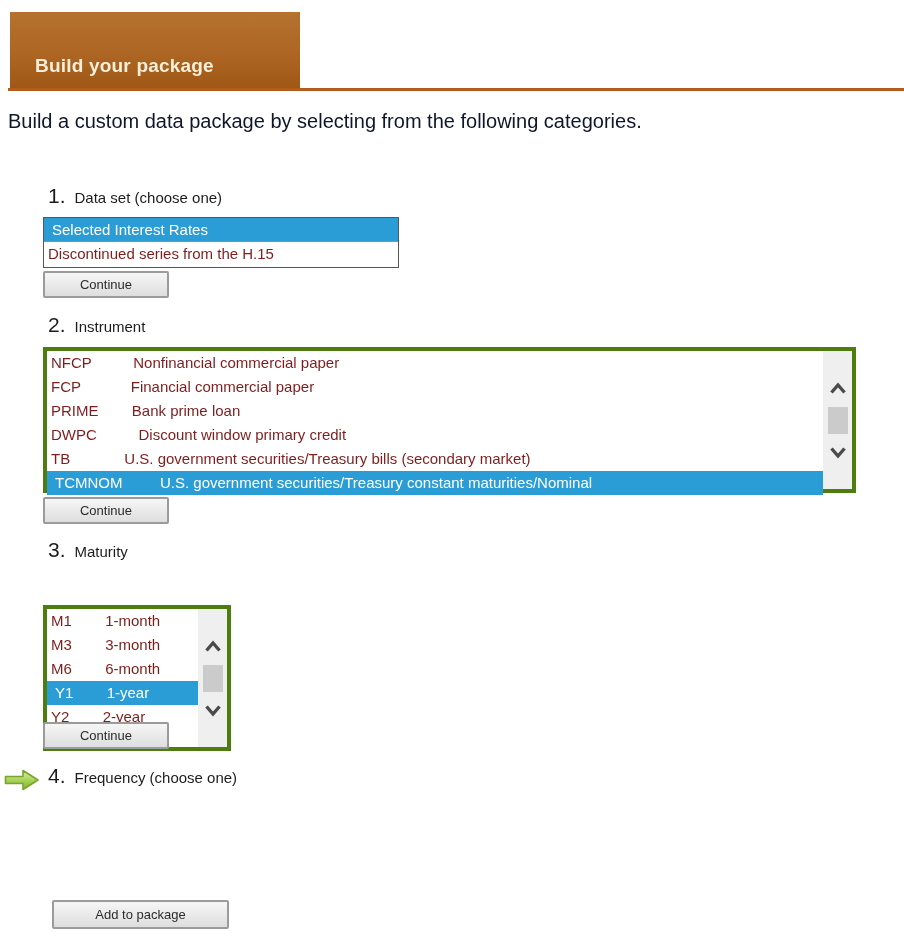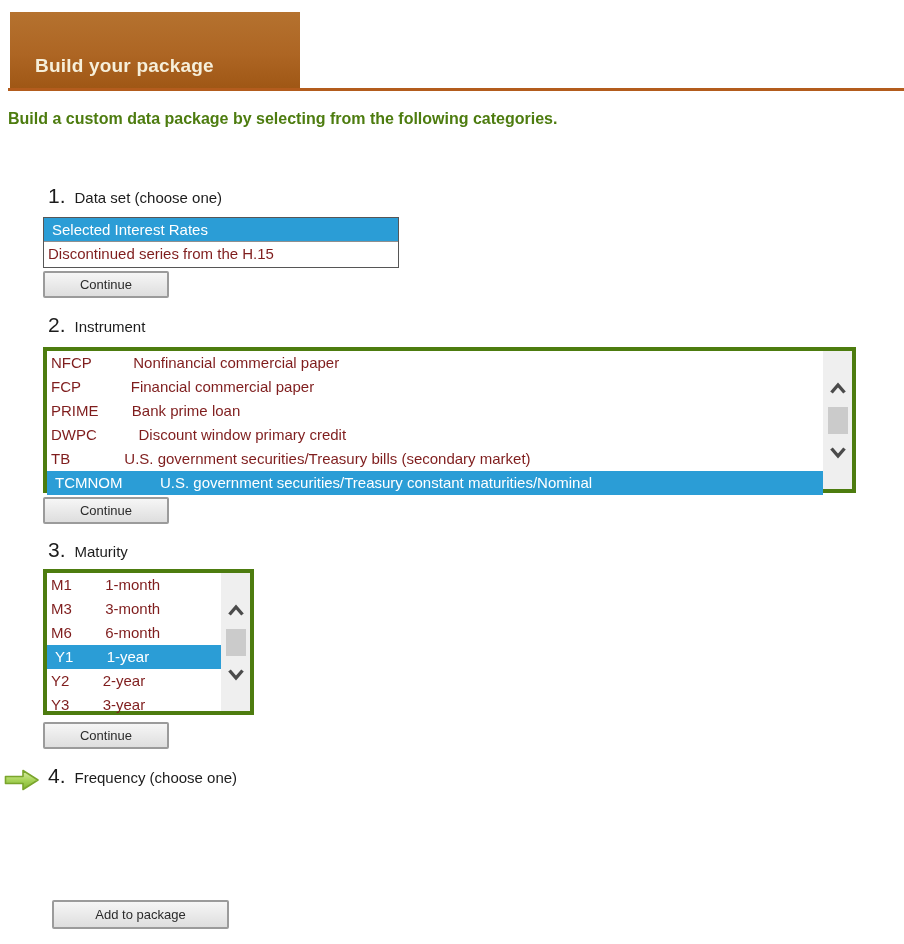--- a/index.html
+++ b/index.html
@@ -10,21 +10,21 @@
   
   .tab {
     position:absolute; left:10px; top:12px; width:290px; height:79px;
     background:linear-gradient(180deg,#b5722f 0%, #ad6523 55%, #9e5614 100%);
     display:flex; align-items:flex-end; padding:0 0 14px 25px; cursor:pointer;
   }
   .tab-label { color:#f6efda; font-size:19px; font-weight:bold; letter-spacing:.2px; }
   .rule { position:absolute; left:8px; top:88px; width:896px; height:3px; background:#b35c1d; }
 
   .intro {
-    position:absolute; left:8px; top:110px; font-size:16px; font-weight:bold; color:#4d7c0f;
+    position:absolute; left:8px; top:110px; font-size:20px; font-weight:normal; color:#0f172a;
   }
 
   
   .sec-label { position:absolute; display:flex; align-items:baseline; gap:9px; }
   .sec-num { font-size:21px; color:#1c1c1c; }
   .sec-name { font-size:15px; color:#1c1c1c; }
 
   
   .listbox { position:absolute; background:#fff; }
   .lb-thin  { border:4px solid #4d7c0f; }
@@ -107,21 +107,21 @@
         <polyline points="2.5,2.5 9,10 15.5,2.5" fill="none" stroke="#4b4b4b" stroke-width="3.4"></polyline>
       </svg>
     </div>
   </div>
   <button class="btn" style="left:43px; top:497px; width:126px; height:27px;">Continue</button>
 
   <div class="sec-label" style="left:48px; top:538px;">
     <span class="sec-num">3.</span>
     <span class="sec-name">Maturity</span>
   </div>
-  <div class="listbox lb-thin" style="left:43px; top:569px; width:211px; height:146px;">
+  <div class="listbox lb-thin" style="left:43px; top:605px; width:188px; height:146px;">
     <div class="rows with-sb">
       <div class="opt">M1        1-month</div>
       <div class="opt">M3        3-month</div>
       <div class="opt">M6        6-month</div>
       <div class="opt sel">Y1        1-year</div>
       <div class="opt">Y2        2-year</div>
       <div class="opt">Y3        3-year</div>
     </div>
     <div class="sbar">
       <svg class="sb-arrow" width="18" height="13" viewBox="0 0 18 13">

